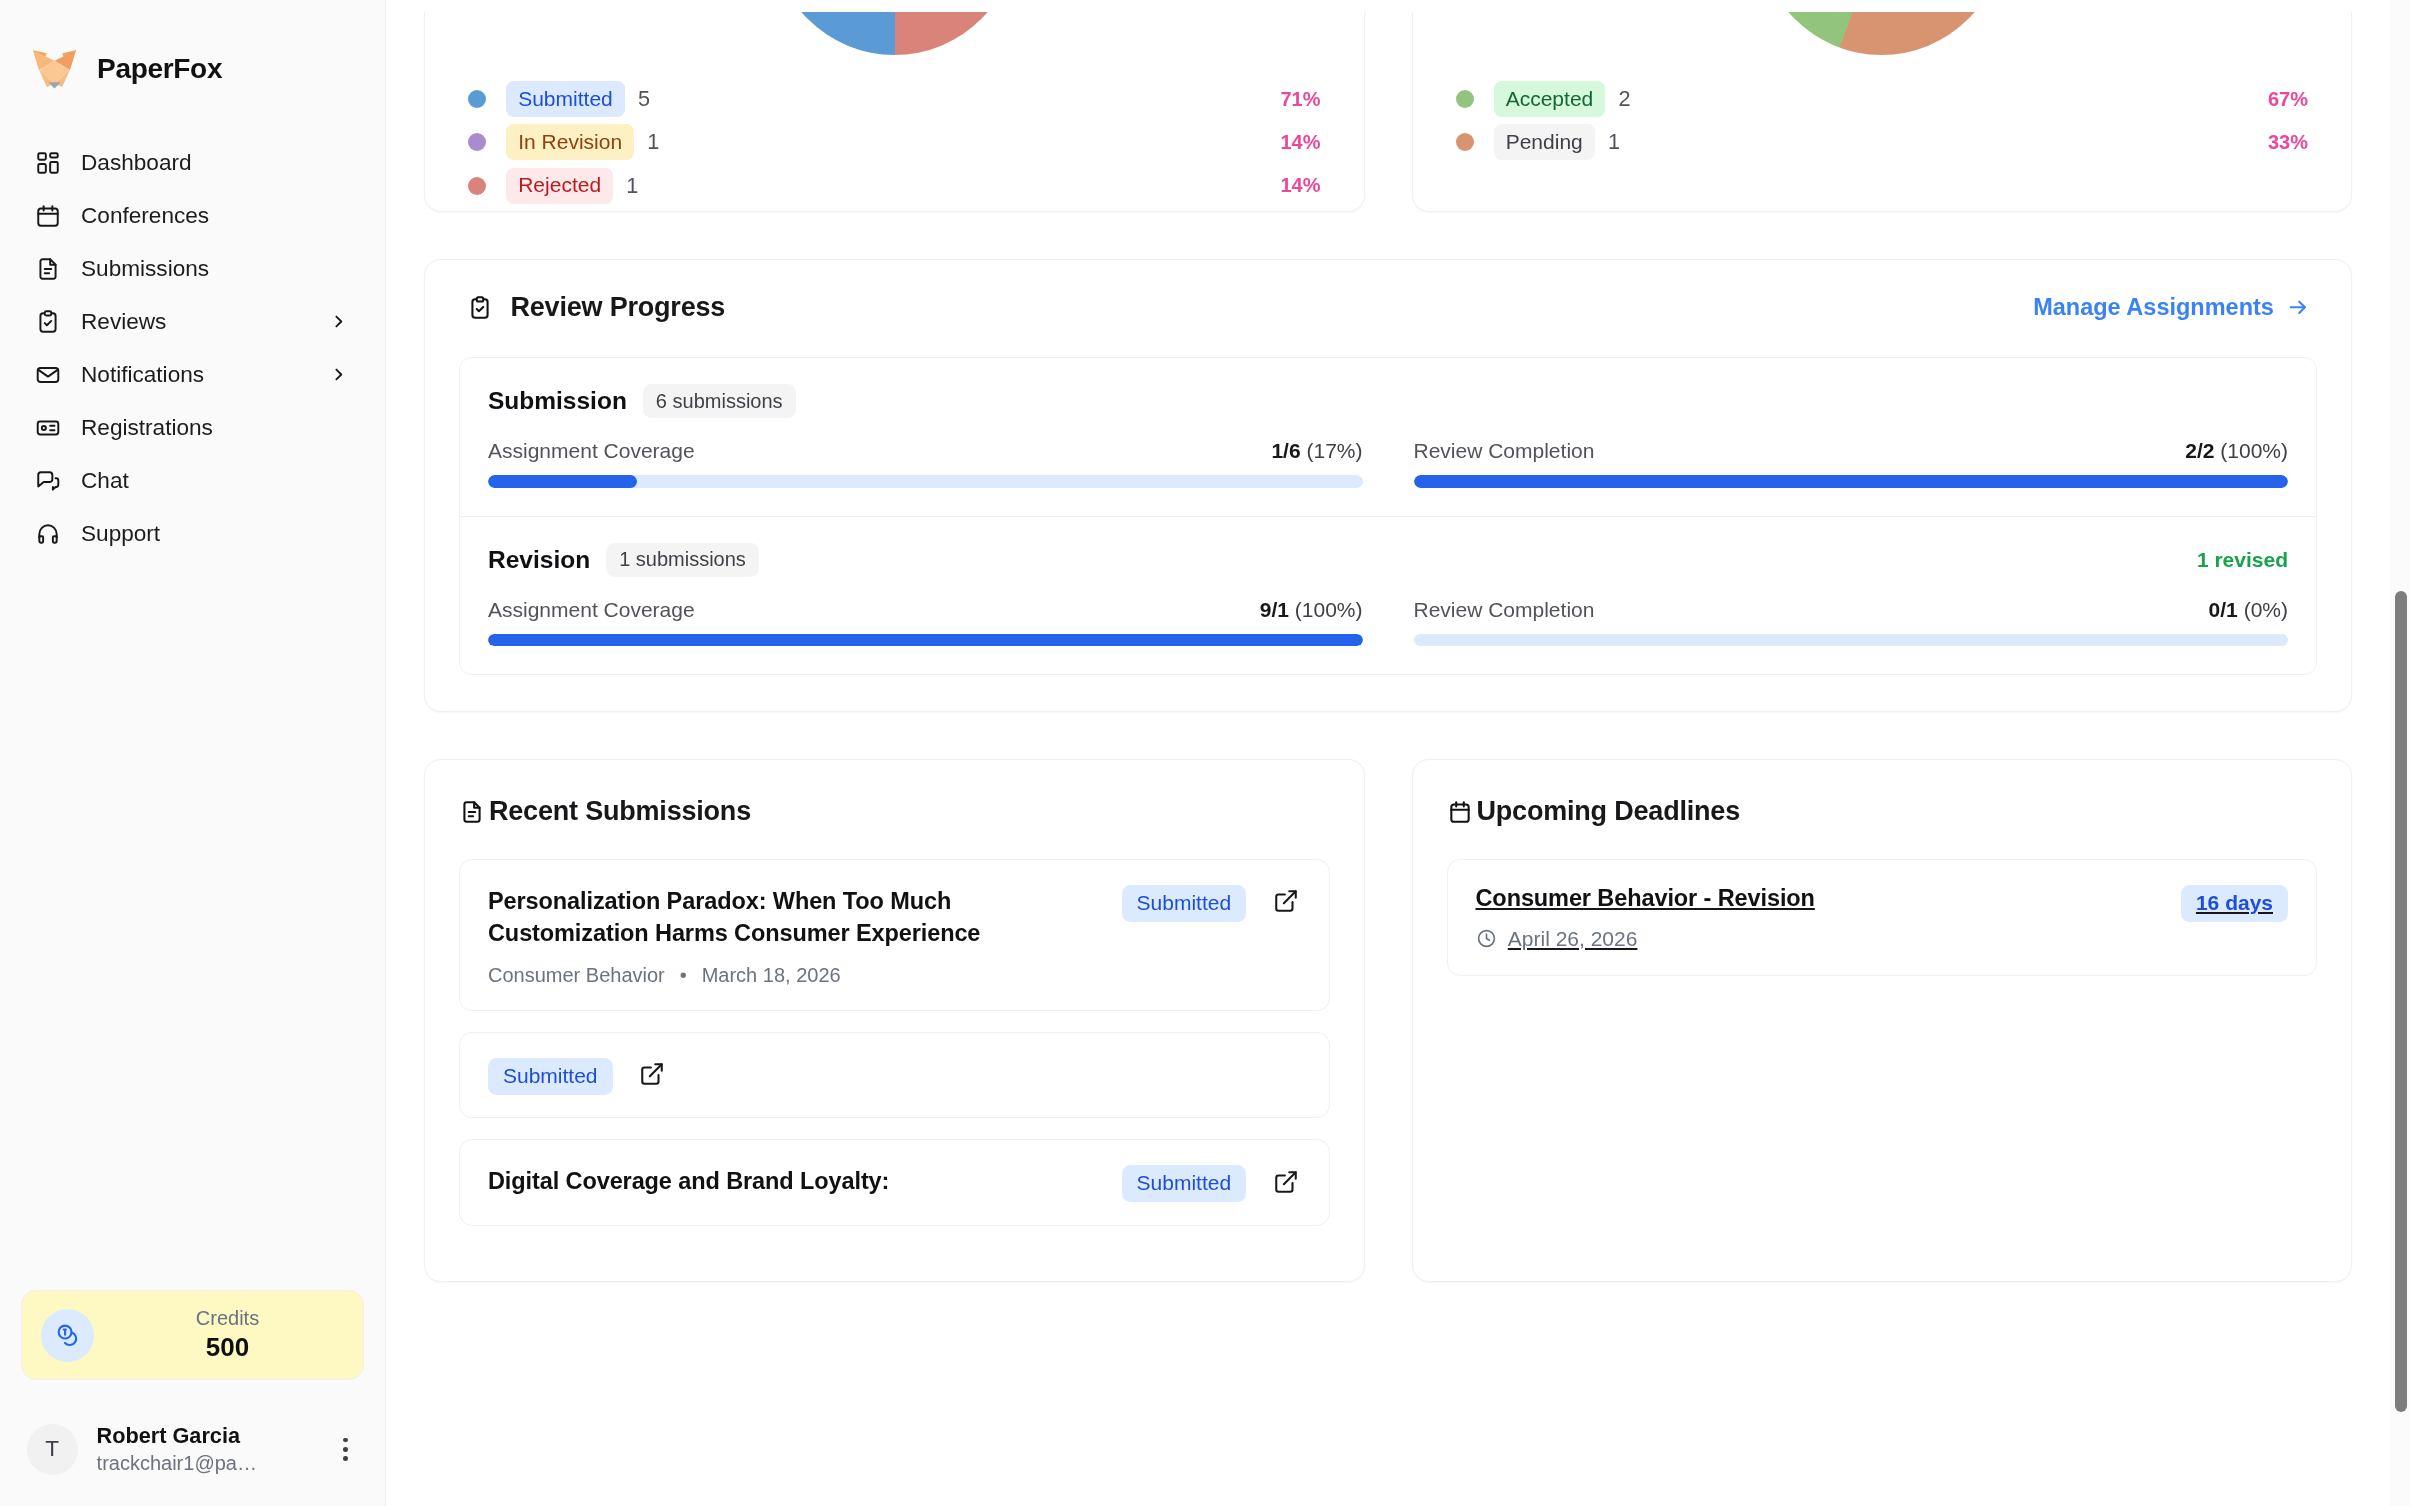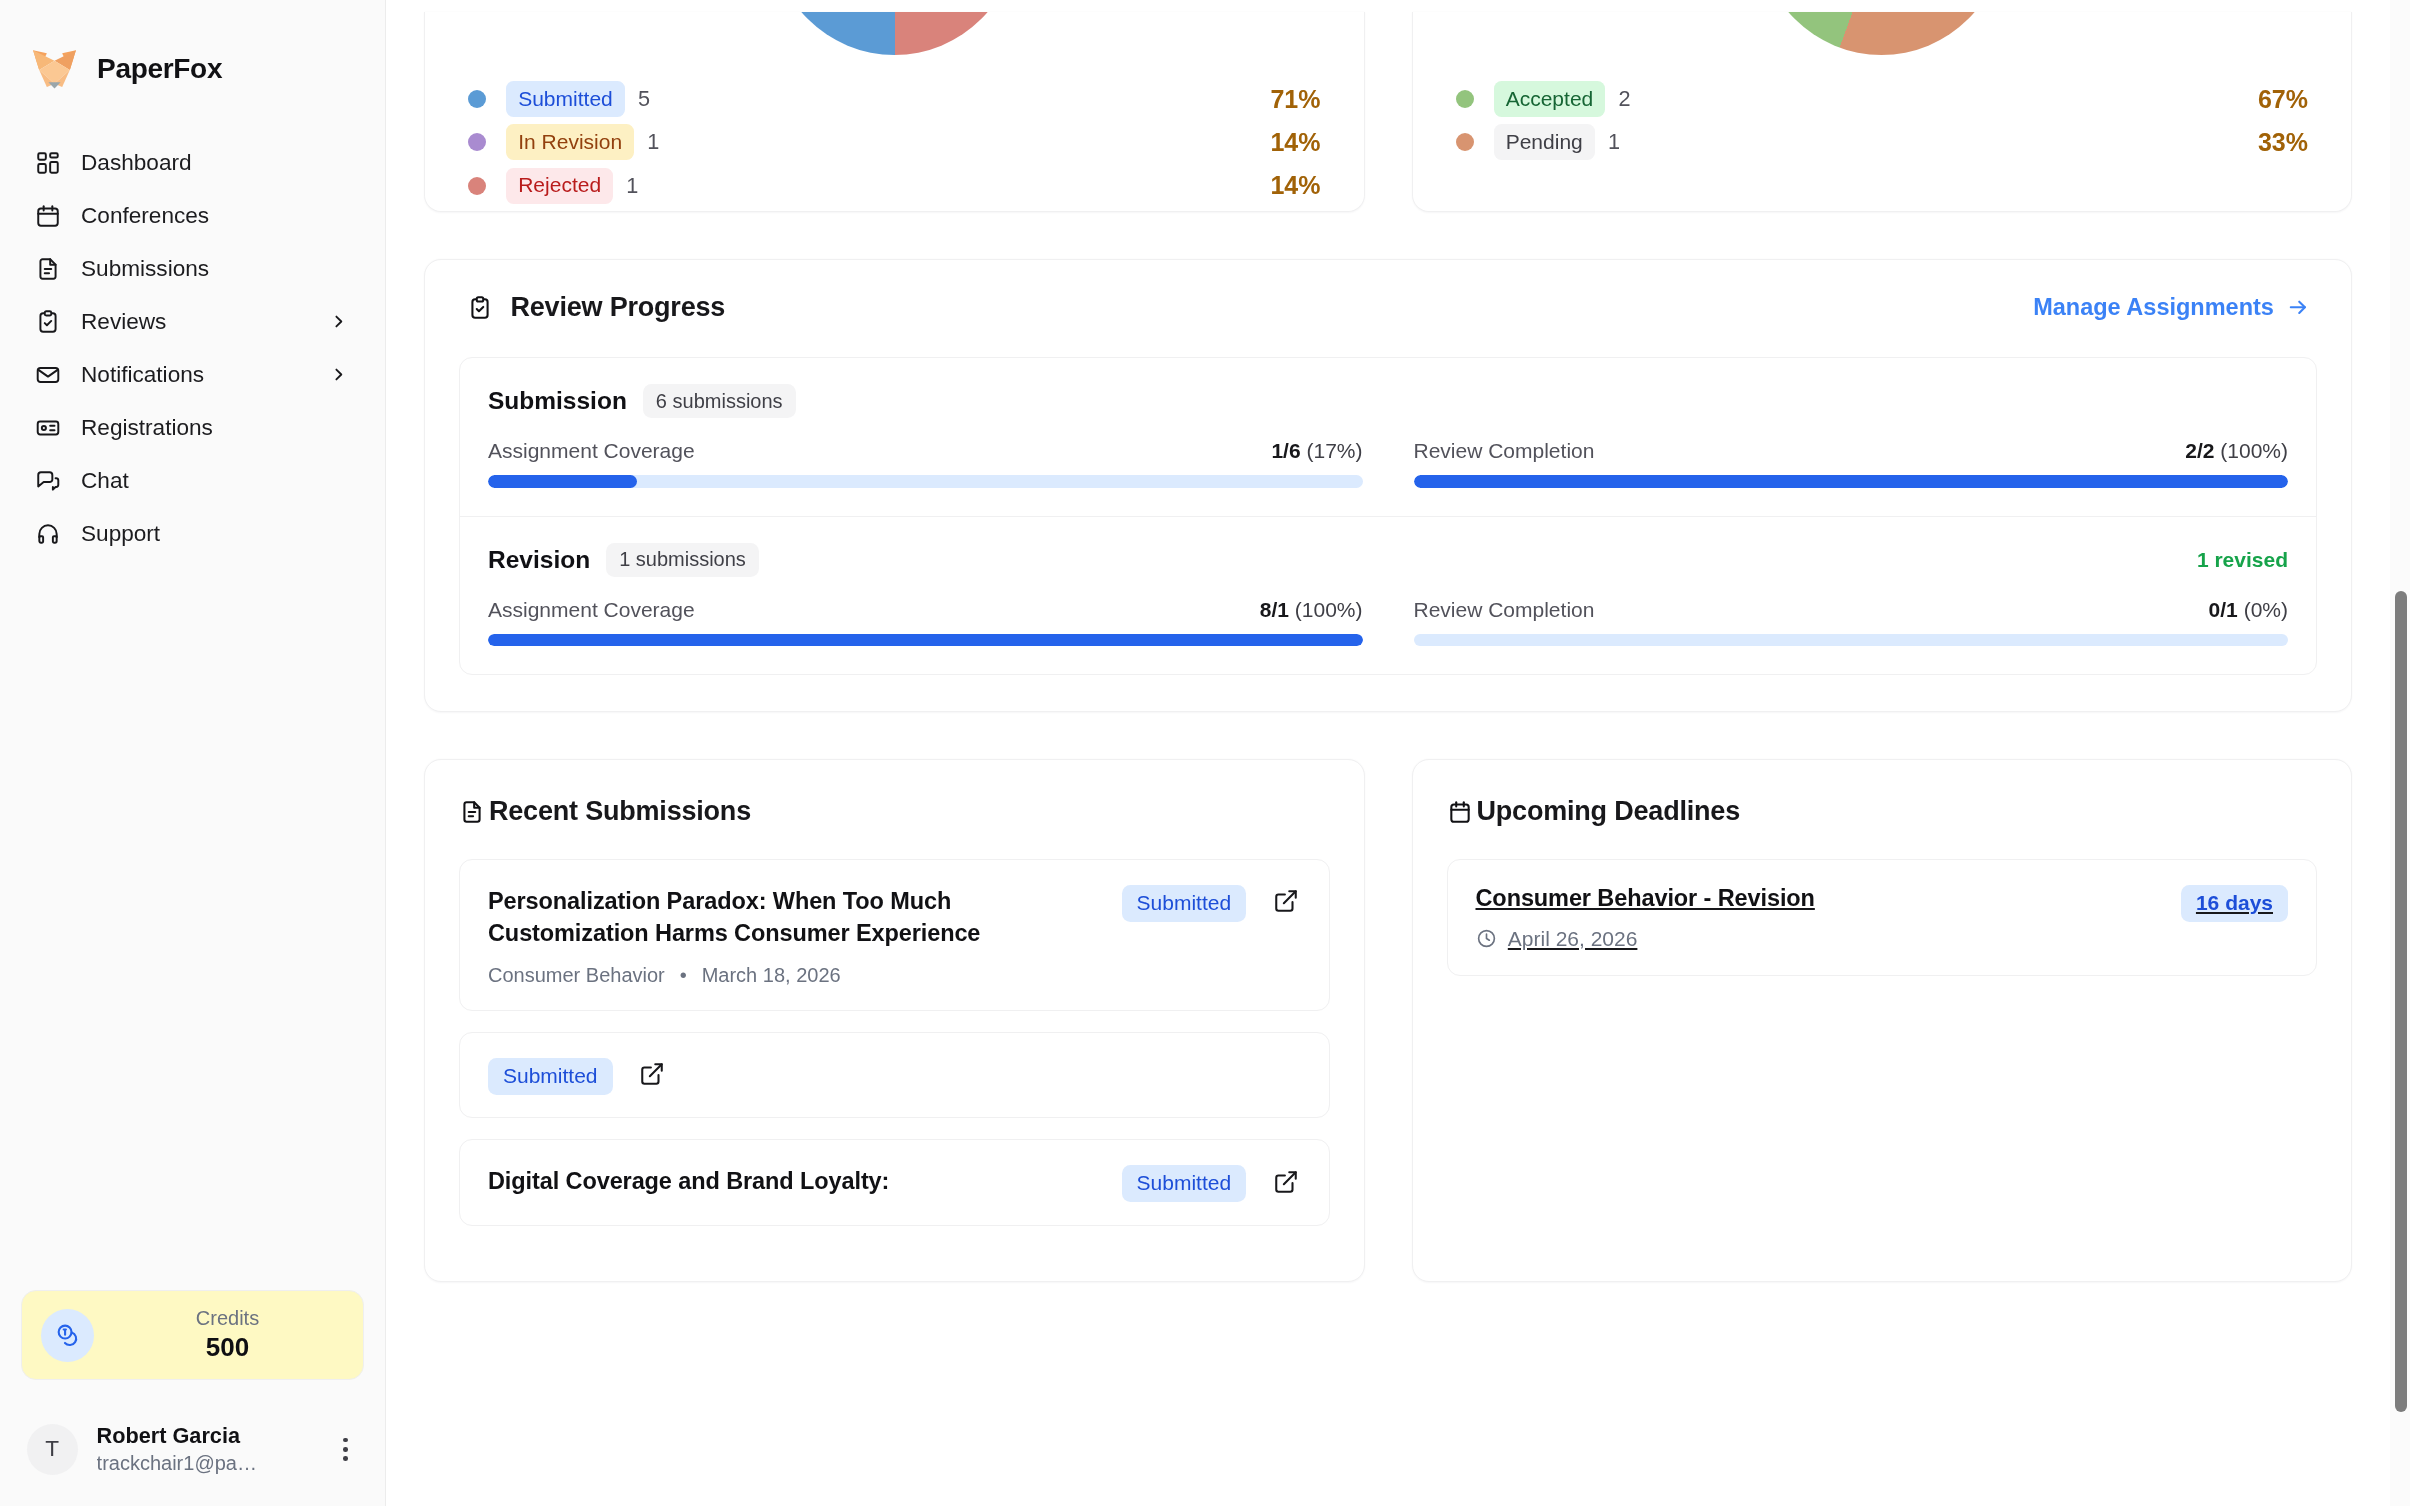--- a/index.html
+++ b/index.html
@@ -83,21 +83,21 @@
   .pie { width: 245px; height: 245px; border-radius: 50%; margin-top: -202px; }
 
   .legend { padding: 28px 43px 0 43px; }
   .legend-row { display: flex; align-items: center; height: 32px; margin-bottom: 11.3px; }
   .legend-dot { width: 18px; height: 18px; border-radius: 50%; flex: 0 0 18px; margin-right: 20px; }
   .chip {
     display: inline-block; padding: 3.8px 12.2px; border-radius: 7.5px;
     font-size: 21px; font-weight: 500; line-height: 1.35; white-space: nowrap;
   }
   .legend-count { font-size: 21.7px; color: #52525b; margin-left: 13px; }
-  .legend-pct { margin-left: auto; font-size: 25px; font-weight: 700; color: #a16207; }
+  .legend-pct { margin-left: auto; font-size: 20px; font-weight: 700; color: #ec4899; }
 
   
   .rp-card { margin-top: 47px; padding: 32px 34px 36px 34px; border-radius: 17px; }
   .rp-head { display: flex; align-items: center; padding: 0 7.5px 0 7.5px; }
   .rp-title { display: flex; align-items: center; gap: 18px; font-size: 27px; font-weight: 700; letter-spacing: -0.2px; }
   .rp-title svg { width: 26px; height: 26px; display: block; }
   .rp-link { margin-left: auto; display: flex; align-items: center; gap: 13px; color: #3b82f6; font-size: 23.5px; font-weight: 600; cursor: pointer; }
   .rp-link svg { width: 22.6px; height: 22.6px; display: block; }
 
   .rp-box { margin-top: 34px; border: 1.9px solid #f0f0f1; border-radius: 13px; overflow: hidden; }
@@ -417,21 +417,21 @@
             <div class="rp-group-head">
               <span class="rp-group-name">Revision</span>
               <span class="badge-grey">1 submissions</span>
               <span class="rp-note">1 revised</span>
             </div>
             <div class="bars">
               <div class="bar-col">
                 <div class="bar-labels">
                   <span class="bar-name">Assignment Coverage</span>
                   <span class="bar-val">
-                    <b>8/1</b>
+                    <b>9/1</b>
                     <span>(100%)</span>
                   </span>
                 </div>
                 <div class="bar-track">
                     <div class="bar-fill" style="width:100%"></div>
                   </div>
               </div>
               <div class="bar-col">
                 <div class="bar-labels">
                   <span class="bar-name">Review Completion</span>

